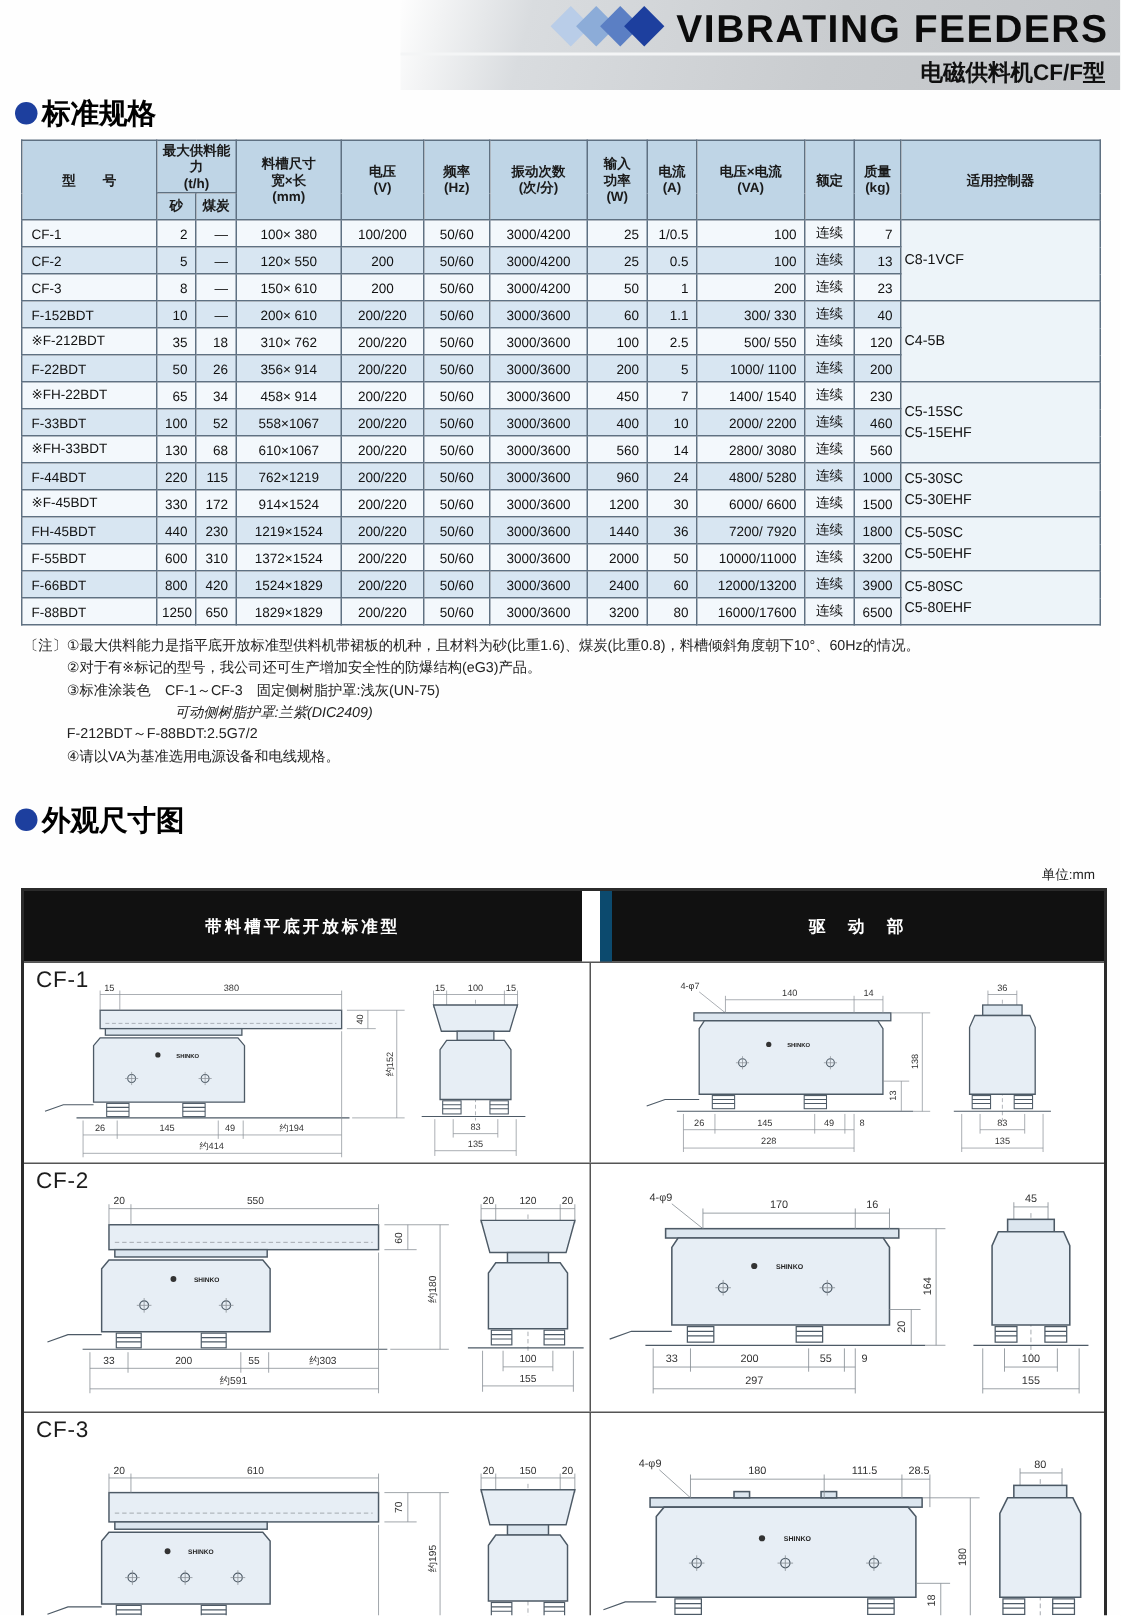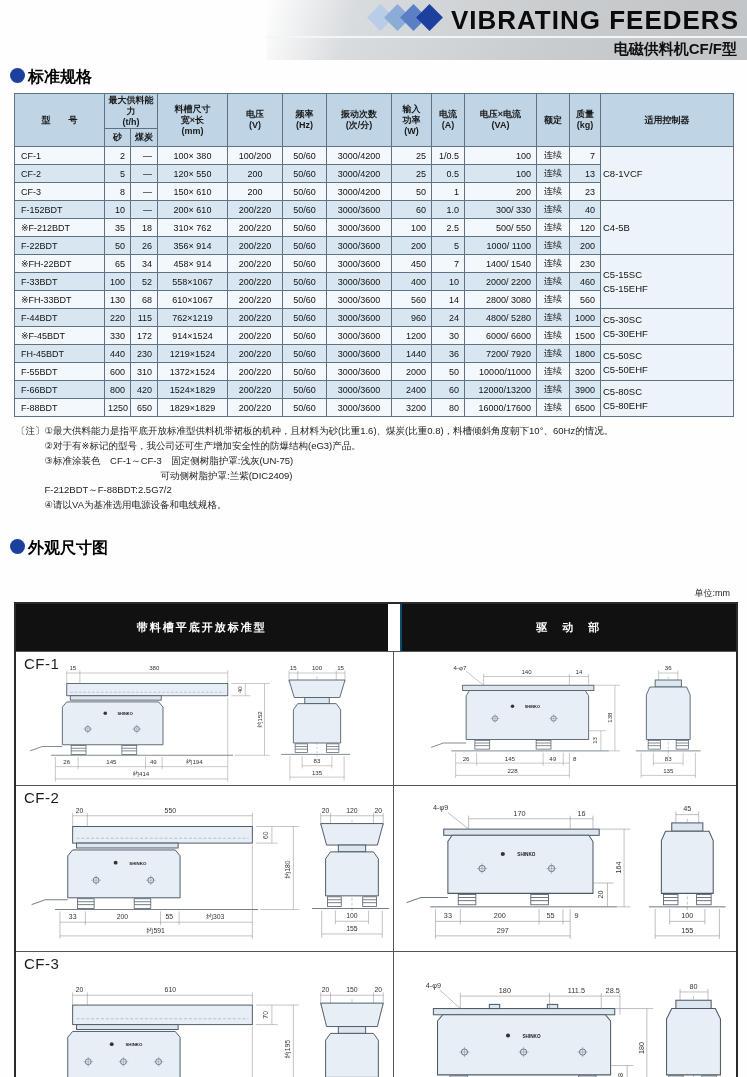--- a/index.html
+++ b/index.html
@@ -11,49 +11,49 @@
         background:linear-gradient(105deg,rgba(226,229,232,0) 0%,#d9dcdf 18%,#c9cccf 60%,#c2c5c8 100%);
         text-align:right;padding-top:4px;box-sizing:border-box;}
   .band-title-row{padding-right:8px;white-space:nowrap;line-height:30px;}
   .diamond{display:inline-block;width:19px;height:19px;transform:rotate(45deg);vertical-align:middle;margin:0 -7px 4px 0;}
   .d1{background:#b9cde8;}.d2{background:#8cacd8;}.d3{background:#5b7fc4;}.d4{background:#1d3f9e;}
   .brand{font-size:26px;font-weight:bold;letter-spacing:1px;color:#0b0b0b;vertical-align:middle;margin-left:14px;}
   .band-sub{margin-top:1px;padding-right:10px;font-size:15px;font-weight:bold;color:#101010;
             border-top:2px solid #f4f5f6;padding-top:2px;}
 
   
-  .sec-head{margin:12px 0 5px 10px;font-size:16px;font-weight:bold;color:#000;line-height:22px;}
+  .sec-head{margin:12px 0 5px 10px;font-size:19px;font-weight:bold;color:#000;line-height:22px;}
   .sec-head .bullet{display:inline-block;width:15px;height:15px;border-radius:50%;background:#1d3f9e;margin-right:3px;vertical-align:-1px;}
   .sec1{margin-top:66px;}
 
   
   table.spec{border-collapse:collapse;table-layout:fixed;width:720px;margin-left:14px;font-size:9px;}
   table.spec th,table.spec td{border:1px solid #5f7182;padding:1px 3px;height:15px;overflow:hidden;}
   table.spec th{background:#bfd5e6;font-weight:bold;white-space:pre-line;line-height:1.2;text-align:center;font-size:9px;color:#1a1a1a;margin-top:39px;}
   table.spec tbody tr:nth-child(odd) td{background:#f3f8fc;}
   table.spec tbody tr:nth-child(even) td{background:#d8e6f2;}
   table.spec td.ctrl{background:#edf4f9 !important;text-align:left;white-space:pre-line;font-size:9.5px;line-height:1.5;padding-left:2px;}
   .a-l{text-align:left;padding-left:6px !important;}
   .a-r{text-align:right;padding-right:5px !important;}
   .a-c{text-align:center;}
 
   
   .notes{display:flex;margin:7px 0 0 16px;font-size:9.5px;line-height:1.55;color:#222;}
   .notes .nlabel{flex:0 0 26px;}
   .note-lines div{white-space:nowrap;}
-  .ind3{margin-left:116px;}
+  .ind3{margin-left:72px;font-style:italic;}
   .ind4{}
 
   
-  .unit{width:730px;text-align:right;font-size:9px;color:#222;margin-top:28px;}
+  .unit{width:730px;text-align:right;font-size:9px;color:#222;margin-top:18px;}
   .diag{width:720px;margin-left:14px;border:2px solid #2b2b2b;margin-top:2px;background:#fff;}
   .diag-head{display:flex;background:#fff;}
   .dh{background:#111;color:#fff;font-size:11px;font-weight:bold;text-align:center;padding:16px 0;letter-spacing:2px;}
   .dh-left{width:52.5%;}
-  .dh-right{width:47.5%;border-left:2px solid #0c4a6e;box-sizing:border-box;margin-left:12px;}
+  .dh-right{width:47.5%;border-left:8px solid #0c4a6e;box-sizing:border-box;margin-left:12px;}
   .diag-row{display:flex;border-top:1px solid #555;}
   .dcell{position:relative;box-sizing:border-box;}
   .dcell-left{width:52.5%;border-right:1px solid #555;}
   .dcell-right{width:47.5%;}
   .r1{height:133px;} .r2{height:165px;} .r3{height:196px;}
   .model-label{position:absolute;top:3px;left:8px;font-size:15px;color:#1c1c1c;letter-spacing:0.5px;z-index:2;}
   .dcell svg{width:100%;height:100%;display:block;}
 
   .shape{fill:#e7eef5;stroke:#4d5a66;stroke-width:1;}
   .shape2{fill:#dce6ef;stroke:#4d5a66;stroke-width:1;}
@@ -176,21 +176,21 @@
         </tr>
         <tr>
           <td class="a-l">F-152BDT</td>
           <td class="a-r">10</td>
           <td class="a-r">—</td>
           <td class="a-c">200× 610</td>
           <td class="a-c">200/220</td>
           <td class="a-c">50/60</td>
           <td class="a-c">3000/3600</td>
           <td class="a-r">60</td>
-          <td class="a-r">1.0</td>
+          <td class="a-r">1.1</td>
           <td class="a-r">300/ 330</td>
           <td class="a-c">连续</td>
           <td class="a-r">40</td>
           <td rowspan="3" class="ctrl">C4-5B</td>
         </tr>
         <tr>
           <td class="a-l">※F-212BDT</td>
           <td class="a-r">35</td>
           <td class="a-r">18</td>
           <td class="a-c">310× 762</td>

